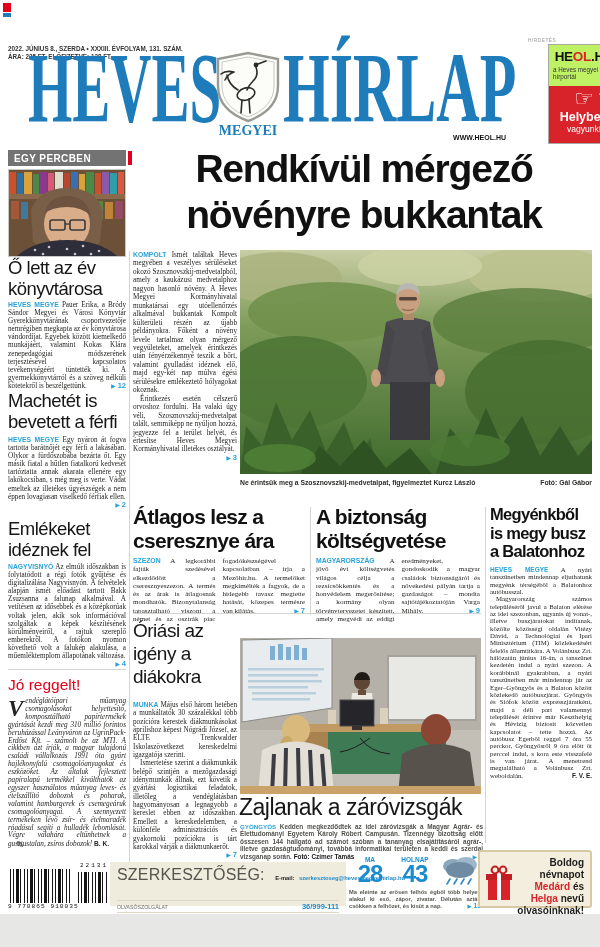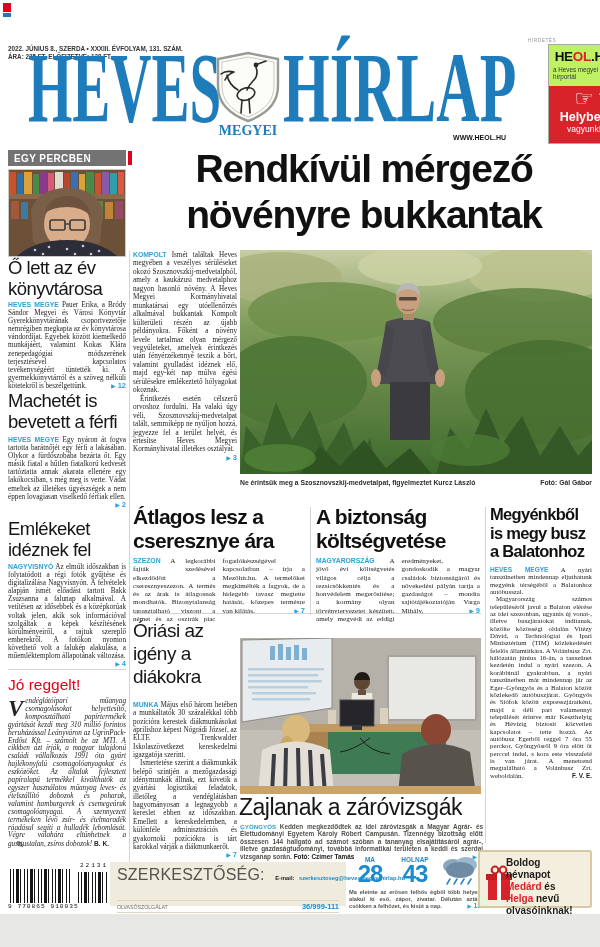--- a/index.html
+++ b/index.html
@@ -372,21 +372,21 @@
   <div class="abs" style="left:478px;top:850px;width:114px;height:58px;background:#f3eedd;border:2px solid #d6c9a4;border-radius:3px;box-sizing:border-box;">
     <div class="abs" style="left:4px;top:12px;width:30px;height:40px;">
       <svg width="30" height="40" viewBox="0 0 30 40">
         <rect x="4" y="15" width="22" height="21" fill="#d8232a"></rect>
         <rect x="2" y="10" width="26" height="6" fill="#c41e25"></rect>
         <rect x="13" y="10" width="4" height="26" fill="#ffffff"></rect>
         <circle cx="11" cy="6" r="3.4" fill="none" stroke="#c41e25" stroke-width="2"></circle>
         <circle cx="19" cy="6" r="3.4" fill="none" stroke="#c41e25" stroke-width="2"></circle>
       </svg>
     </div>
-    <div style="position:absolute;right:6px;top:5px;width:78px;font-size:10px;line-height:12px;font-weight:700;color:#1c1c1a;">
+    <div style="position:absolute;right:6px;top:5px;width:78px;text-align:right;font-size:10px;line-height:12px;font-weight:700;color:#1c1c1a;">
       <div><span>Boldog névnapot</span></div>
       <div><span style="color:#d8232a;">Medárd</span> <span>és</span></div>
       <div><span style="color:#d8232a;">Helga</span> <span>nevű</span></div>
       <div><span>olvasóinknak!</span></div>
     </div>
   </div>
 
   <div class="abs" style="left:0;top:914px;width:600px;height:33px;background:#e7e7e5;"></div>
 
 </div>

